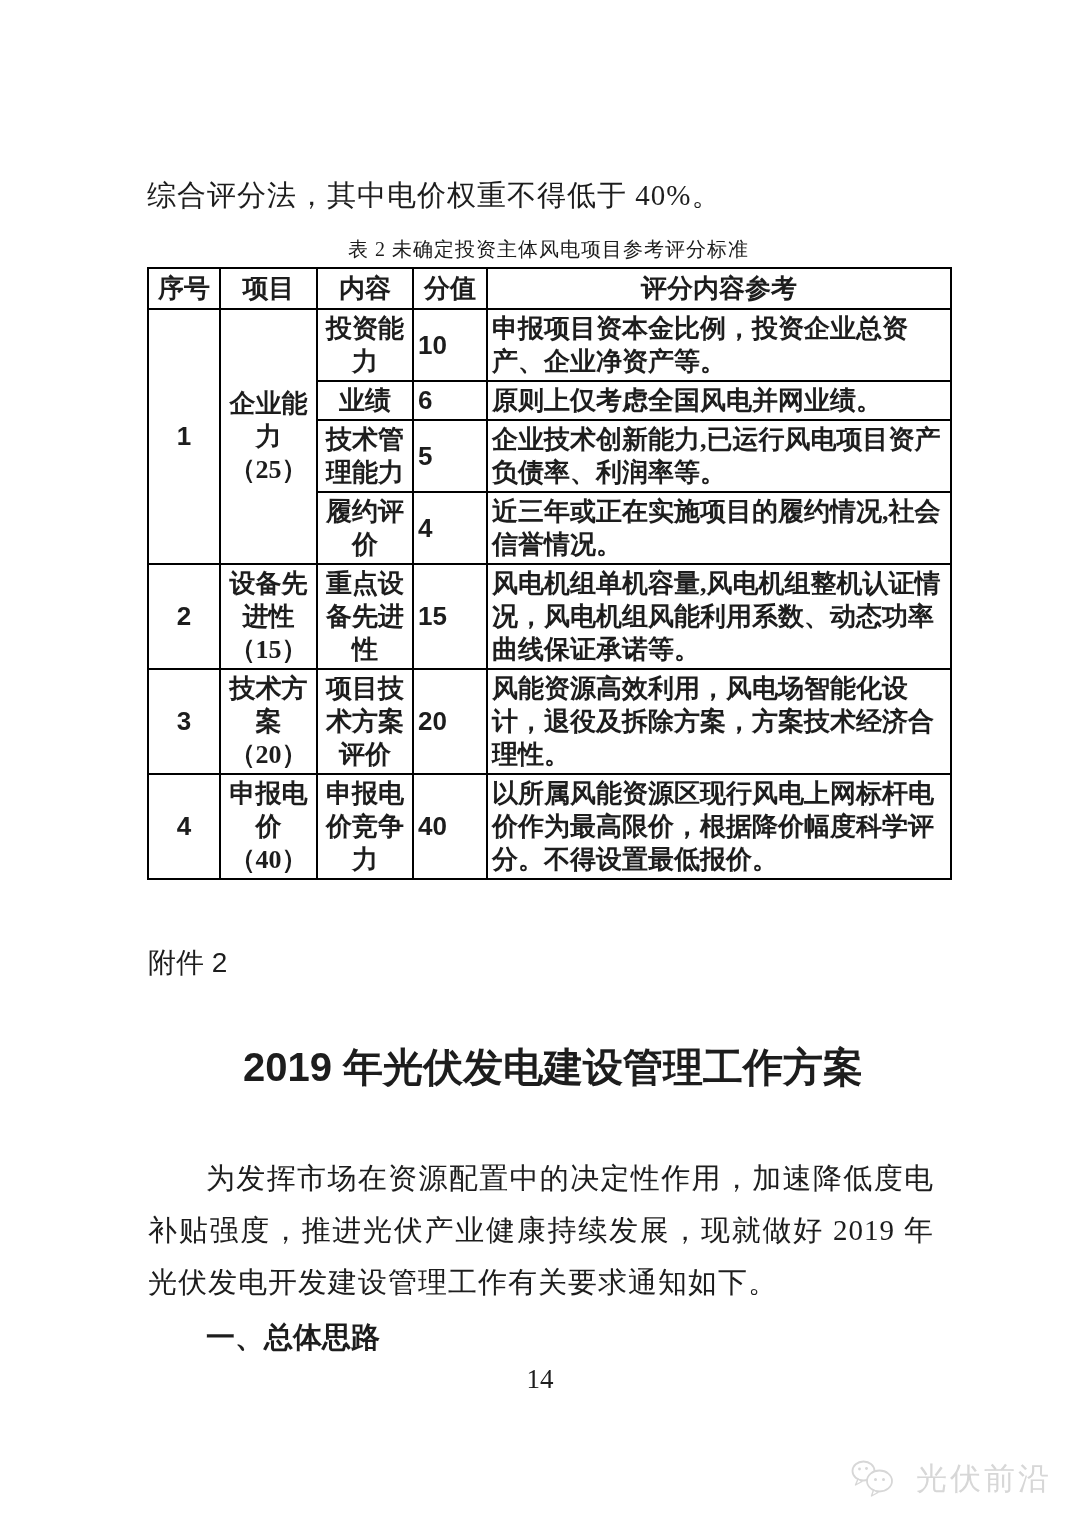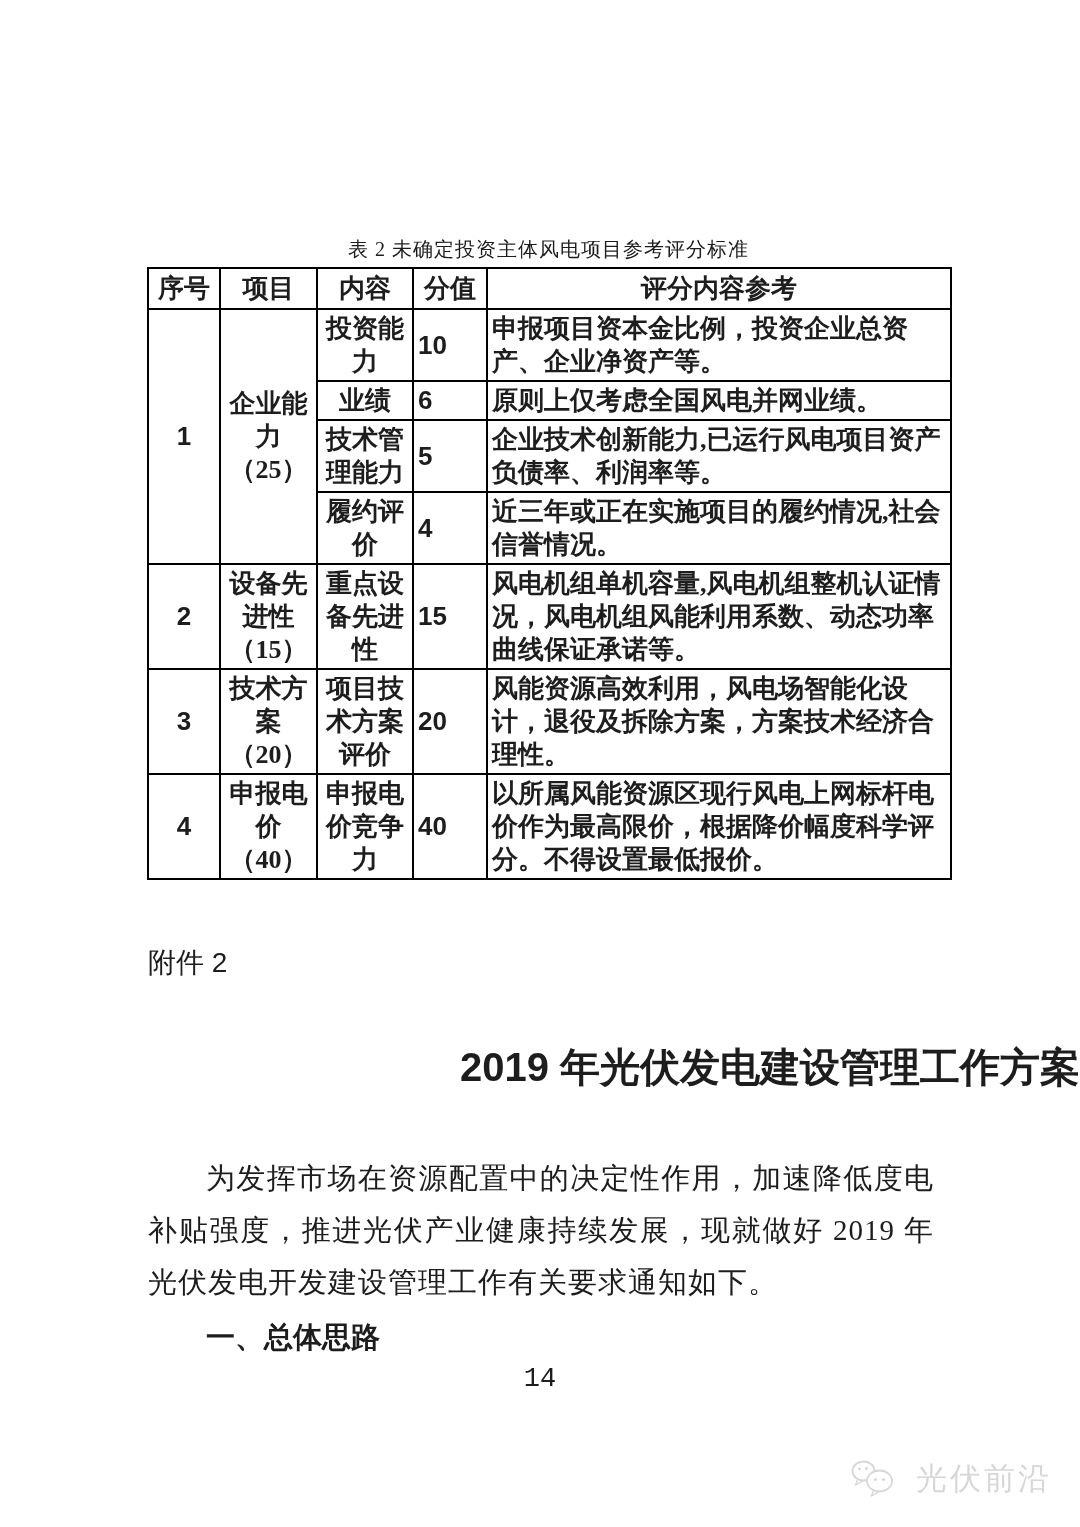--- a/index.html
+++ b/index.html
@@ -48,60 +48,61 @@
   tr.h101 { height: 101px; }
 
   .attachment {
     position: absolute; left: 148px; top: 944px;
     font-family: "Liberation Sans", sans-serif;
     font-size: 28px;
   }
 
   .doc-title {
     position: absolute; left: 0; top: 1040px; width: 1080px;
-    text-align: right;
+    text-align: center;
     font-family: "Liberation Sans", sans-serif;
     font-weight: bold; font-size: 40px;
     padding-left: 26px;
   }
 
   .body-para {
     position: absolute; left: 148px; top: 1152px; width: 786px;
     font-size: 29px; line-height: 52px;
     text-align: justify; text-indent: 2em;
     letter-spacing: 1px;
   }
 
   .section-heading {
     position: absolute; left: 206px; top: 1318px;
     font-family: "Liberation Sans", sans-serif;
     font-weight: bold; font-size: 29px;
   }
 
   .page-number {
     position: absolute; left: 0; top: 1364px; width: 1080px;
-    text-align: center; font-size: 27px; font-family: Liberation Mono, monospace;
+    text-align: center; font-size: 27px;
   }
 
   .watermark {
     position: absolute; left: 850px; top: 1458px;
     display: flex; align-items: center; gap: 20px;
     color: #d7d7d7;
     font-family: "Liberation Sans", sans-serif;
     font-size: 31px; letter-spacing: 3px;
     text-shadow: 1px 1px 0 #ffffff;
     user-select: none;
   }
   .watermark svg { display: block; }
 </style>
 </head>
 <body>
 
 <div class="page">
 
+  <p class="intro">综合评分法，其中电价权重不得低于 40%。</p>
 
   <p class="caption">表 2  未确定投资主体风电项目参考评分标准</p>
 
   <table class="scoring">
     <colgroup>
       <col style="width:72px">
       <col style="width:97px">
       <col style="width:96px">
       <col style="width:74px">
       <col style="width:464px">

